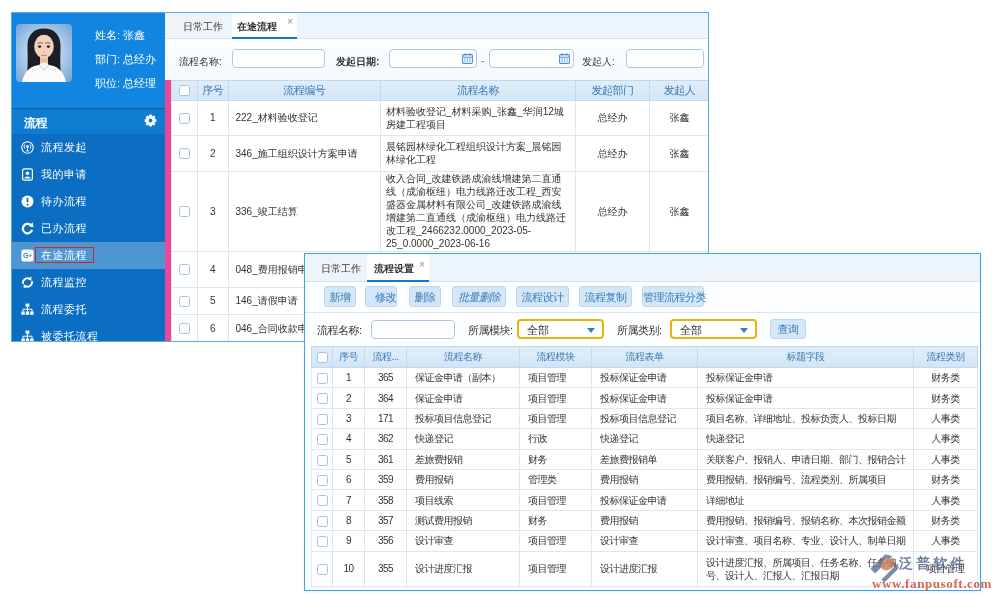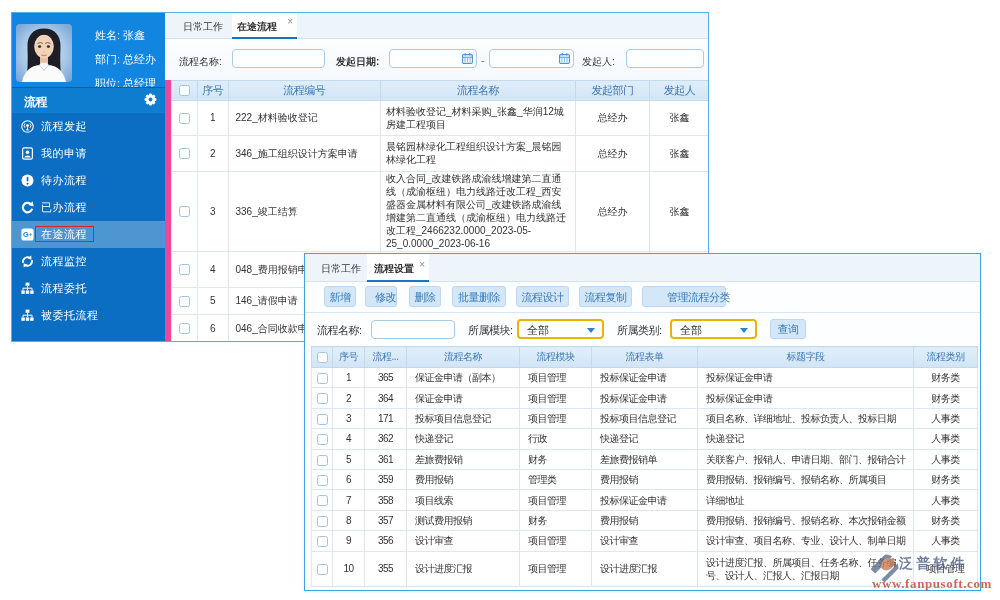--- a/index.html
+++ b/index.html
@@ -6,21 +6,21 @@
   svg { display:block; }
   html,body { width:1000px; height:600px; background:#fff; font-family:"Liberation Sans", sans-serif; }
   #stage { position:relative; width:1000px; height:600px; background:#fff; overflow:hidden; }
 
   
   .bg-window { position:absolute; left:11px; top:12px; width:698px; height:330px;
     border:1px solid #58ade3; background:#fff; z-index:1; overflow:hidden; }
 
   
   .sidebar { position:absolute; left:0; top:0; width:153px; height:328px; background:#0c6ec2; overflow:hidden; }
-  .profile { position:relative; height:74px; background:#1185e0; }
+  .profile { position:relative; height:95px; background:#1185e0; }
   .photo { position:absolute; left:4px; top:11px; width:56px; height:58px; border-radius:4px; overflow:hidden; }
   .pfields { position:absolute; left:83px; top:0; right:2px; height:83px; color:#fff; font-size:11px; }
   .pfield { position:absolute; left:0; white-space:nowrap; }
   .pf0 { top:15px; } .pf1 { top:39px; } .pf2 { top:63px; }
   .side-title { position:relative; height:26px; background:#0e7ccf; border-top:1px solid #0a5fa8; line-height:25px; }
   .side-title .t { color:#fff; font-size:12px; font-weight:bold; margin-left:12px; letter-spacing:-0.5px; }
   .side-title .gear { position:absolute; right:8px; top:5px; width:13px; height:13px; }
   .menu { list-style:none; }
   .mitem { position:relative; height:27px; line-height:27px; color:#fff; font-size:11px; cursor:pointer; }
   .mitem .ic { position:absolute; left:9px; top:7px; width:13px; height:13px; }
@@ -73,22 +73,22 @@
   .fg-window .tabbar { height:28px; }
   .fg-window .tabbar .tab { height:28px; line-height:29px; }
   .fg-window .tabbar .tab1 { padding:0 6px 0 16px; }
   .fg-window .tabbar .tab.active { border-bottom:2.5px solid #1677c8; padding:0 15px 0 7px; }
   .fg-window .tabbar .tab.active .x { top:6px; }
 
   .toolbar { position:relative; height:31px; border-bottom:1px solid #d9e6f2; white-space:nowrap; padding-left:19px; font-size:0; }
   .btn { display:inline-block; height:21px; line-height:20px; margin-top:4px; text-align:center; font-size:11px; color:#3b7cba;
     background:#d3e7f8; border:1px solid #bcd8f0; border-radius:3px; cursor:pointer; letter-spacing:-0.5px; }
   .tb0 { width:32px; } .tb1 { width:32px; margin-left:9px;text-align:right; } .tb2 { width:32px; margin-left:12px; }
-  .tb3 { width:54px; margin-left:11px; } .tb4 { width:53px; margin-left:10px; }
-  .tb5 { width:53px; margin-left:10px; } .tb6 { width:84px; margin-left:10px;padding-left:24px; }
+  .tb3 { width:54px; margin-left:11px;font-style:italic; } .tb4 { width:53px; margin-left:10px; }
+  .tb5 { width:53px; margin-left:10px; } .tb6 { width:62px; margin-left:10px; }
 
   .fsearch { position:relative; height:33px; font-size:11px; color:#333; }
   .fsearch .lab { position:absolute; top:10px; letter-spacing:-0.5px; }
   .fl1 { left:12px; } .fi1 { left:66px; width:84px; top:7px; }
   .fl2 { left:163px; }
   .fsel { position:absolute; top:6px; height:20px; background:#fff; border:2px solid #eab308; border-radius:4px;
     font-size:11px; color:#333; line-height:18px; padding-left:8px; cursor:pointer; }
   .fs1 { left:212px; width:87px; } .fs2 { left:365px; width:87px; }
   .fl3 { left:312px; }
   .caret { position:absolute; right:7px; top:7px; width:0; height:0; border-left:4.5px solid transparent; border-right:4.5px solid transparent; border-top:5px solid #2e7fc6; }
@@ -491,21 +491,21 @@
             <td class="cc">人事类</td>
           </tr>
 
           <tr>
             <td class="cc"><span class="cb"></span></td>
             <td class="cc">6</td>
             <td class="cc">359</td>
             <td class="t-l">费用报销</td>
             <td class="t-l">管理类</td>
             <td class="t-l">费用报销</td>
-            <td class="t-fields">费用报销、报销编号、报销名称、所属项目</td>
+            <td class="t-fields">费用报销、报销编号、流程类别、所属项目</td>
             <td class="cc">财务类</td>
           </tr>
 
           <tr>
             <td class="cc"><span class="cb"></span></td>
             <td class="cc">7</td>
             <td class="cc">358</td>
             <td class="t-l">项目线索</td>
             <td class="t-l">项目管理</td>
             <td class="t-l">投标保证金申请</td>

